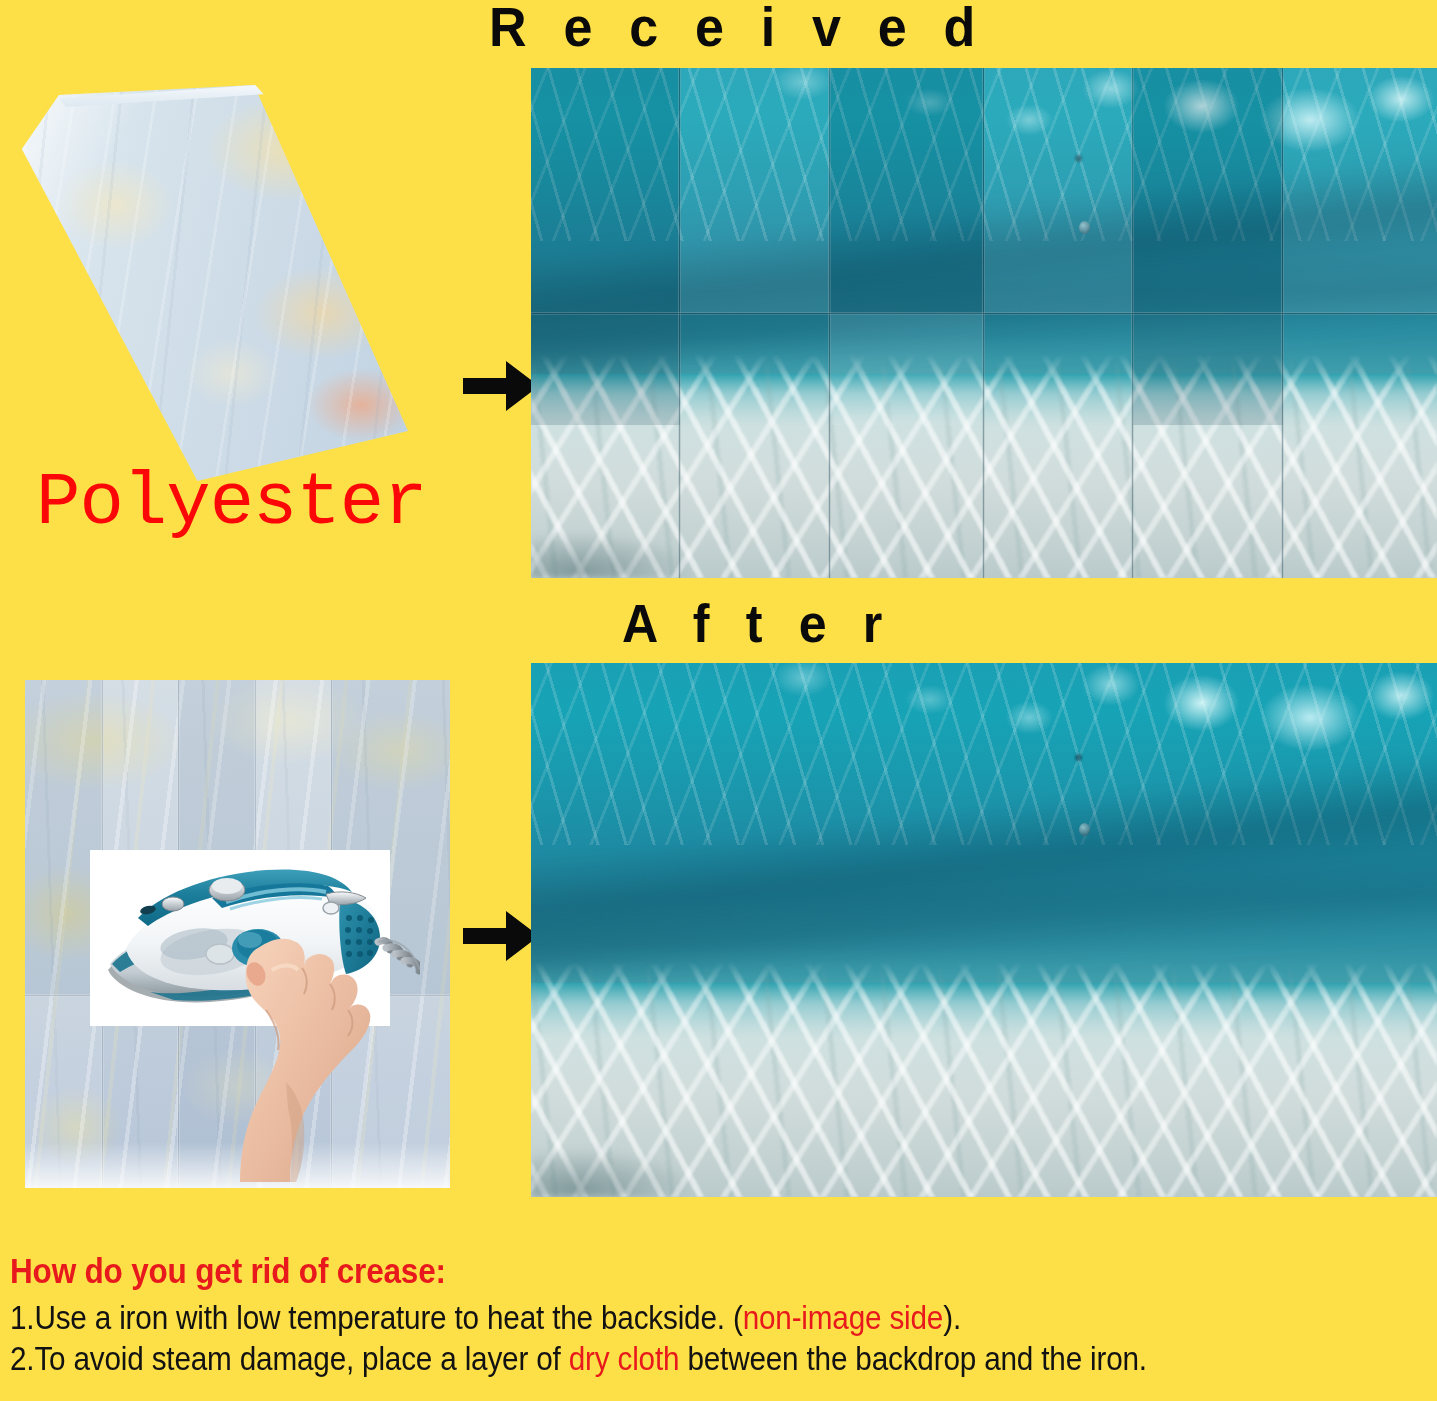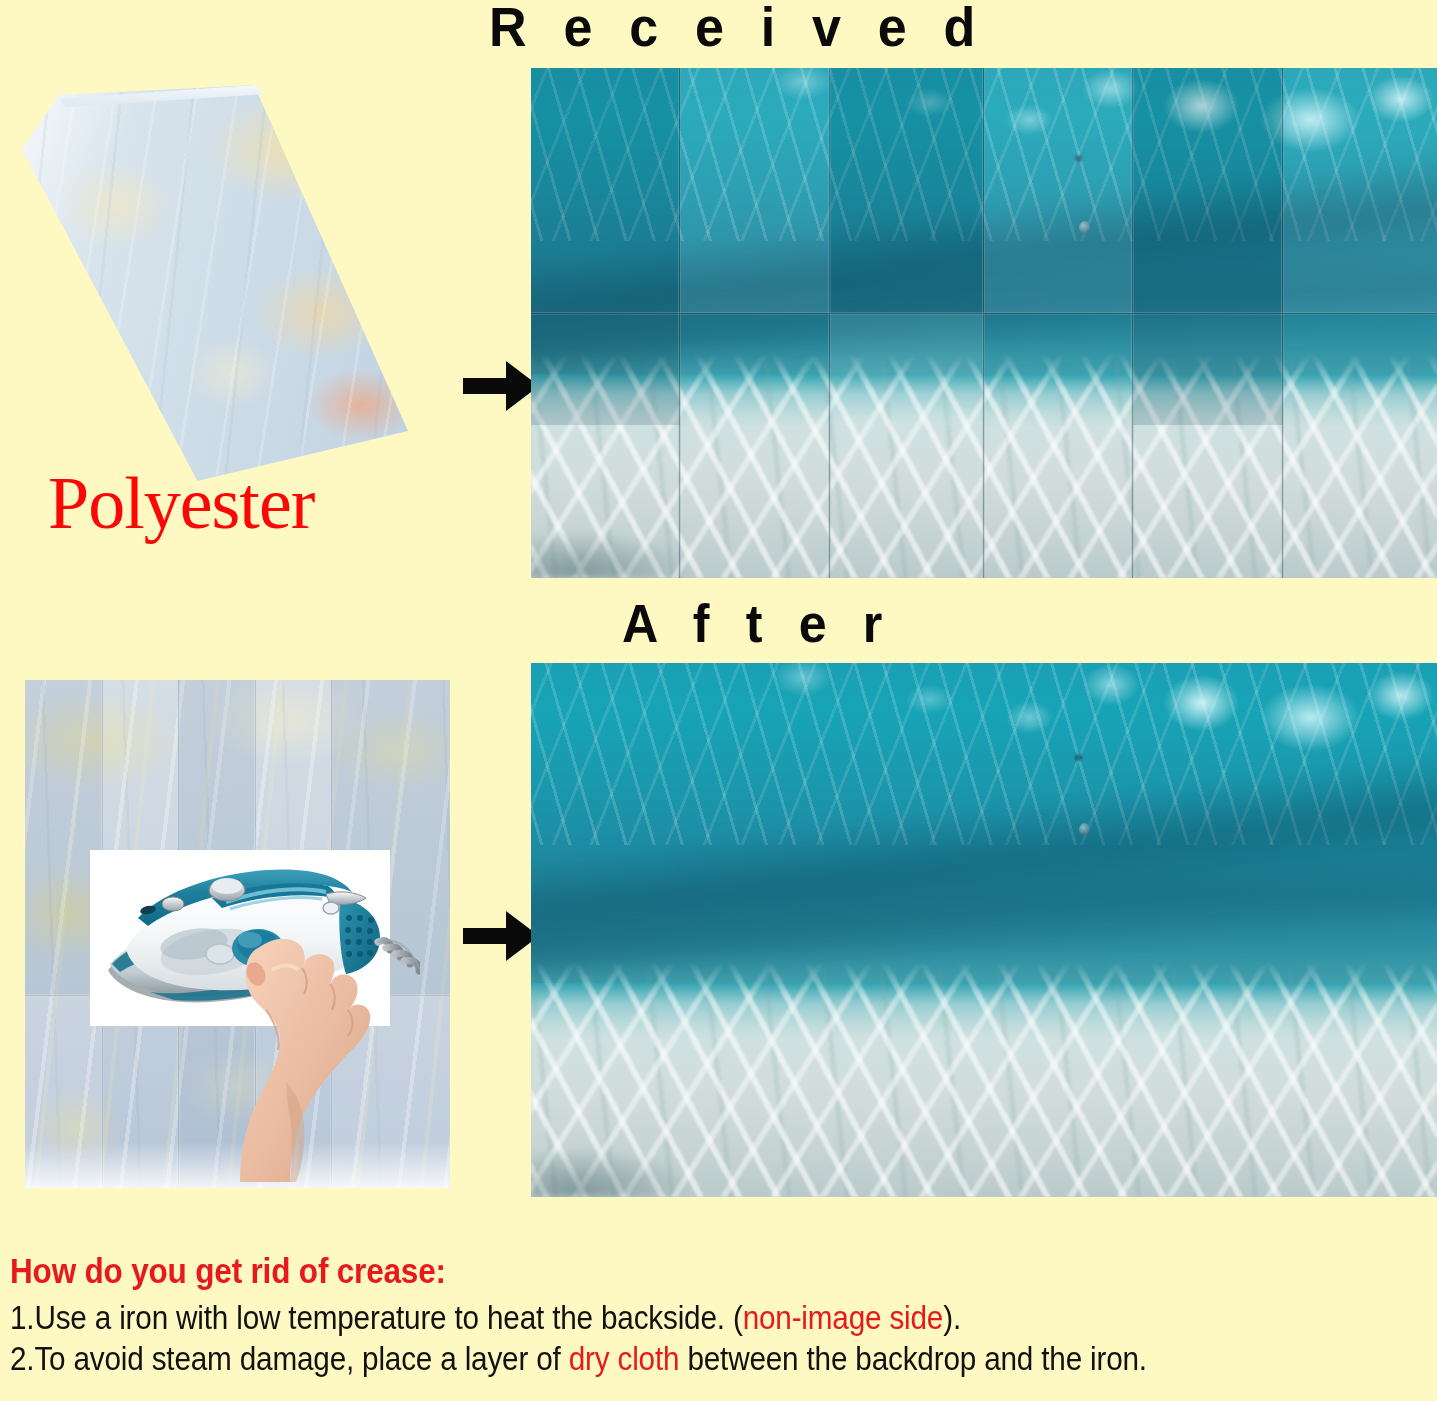--- a/index.html
+++ b/index.html
@@ -1,34 +1,34 @@
 <!DOCTYPE html>
 <html><head>
 <meta charset="utf-8">
 <style>
   html,body{margin:0;padding:0;background:#ffffff;}
   body{width:1437px;height:1401px;position:relative;overflow:hidden;
        font-family:"Liberation Sans",sans-serif;}
 
-  .stage{position:absolute;inset:0;background:#fef9c3;}
+  .stage{position:absolute;inset:0;background:#fde047;}
 
   
   .heading{
     position:absolute;font-weight:bold;color:#0a0a0a;
     font-family:"Liberation Sans",sans-serif;
     letter-spacing:12px;white-space:nowrap;
     transform:scaleX(.93);transform-origin:left center;
   }
   #received-title{left:489px;top:-6px;font-size:56px;}
   #after-title{left:622px;top:592px;font-size:54px;}
 
   
   #polyester-label{
-    position:absolute;left:48px;top:461px;font-size:74px;color:#fb0707;
-    font-family:Liberation Serif, serif;font-weight:normal;
+    position:absolute;left:36px;top:461px;font-size:74px;color:#fb0707;
+    font-family:Liberation Mono, monospace;font-weight:normal;
     letter-spacing:-1px;white-space:nowrap;
   }
 
   
   .arrow{position:absolute;}
   #arrow-received{left:461px;top:357px;width:80px;height:58px;}
   #arrow-after{left:461px;top:907px;width:80px;height:58px;}
 
   
   #fabric-roll{

